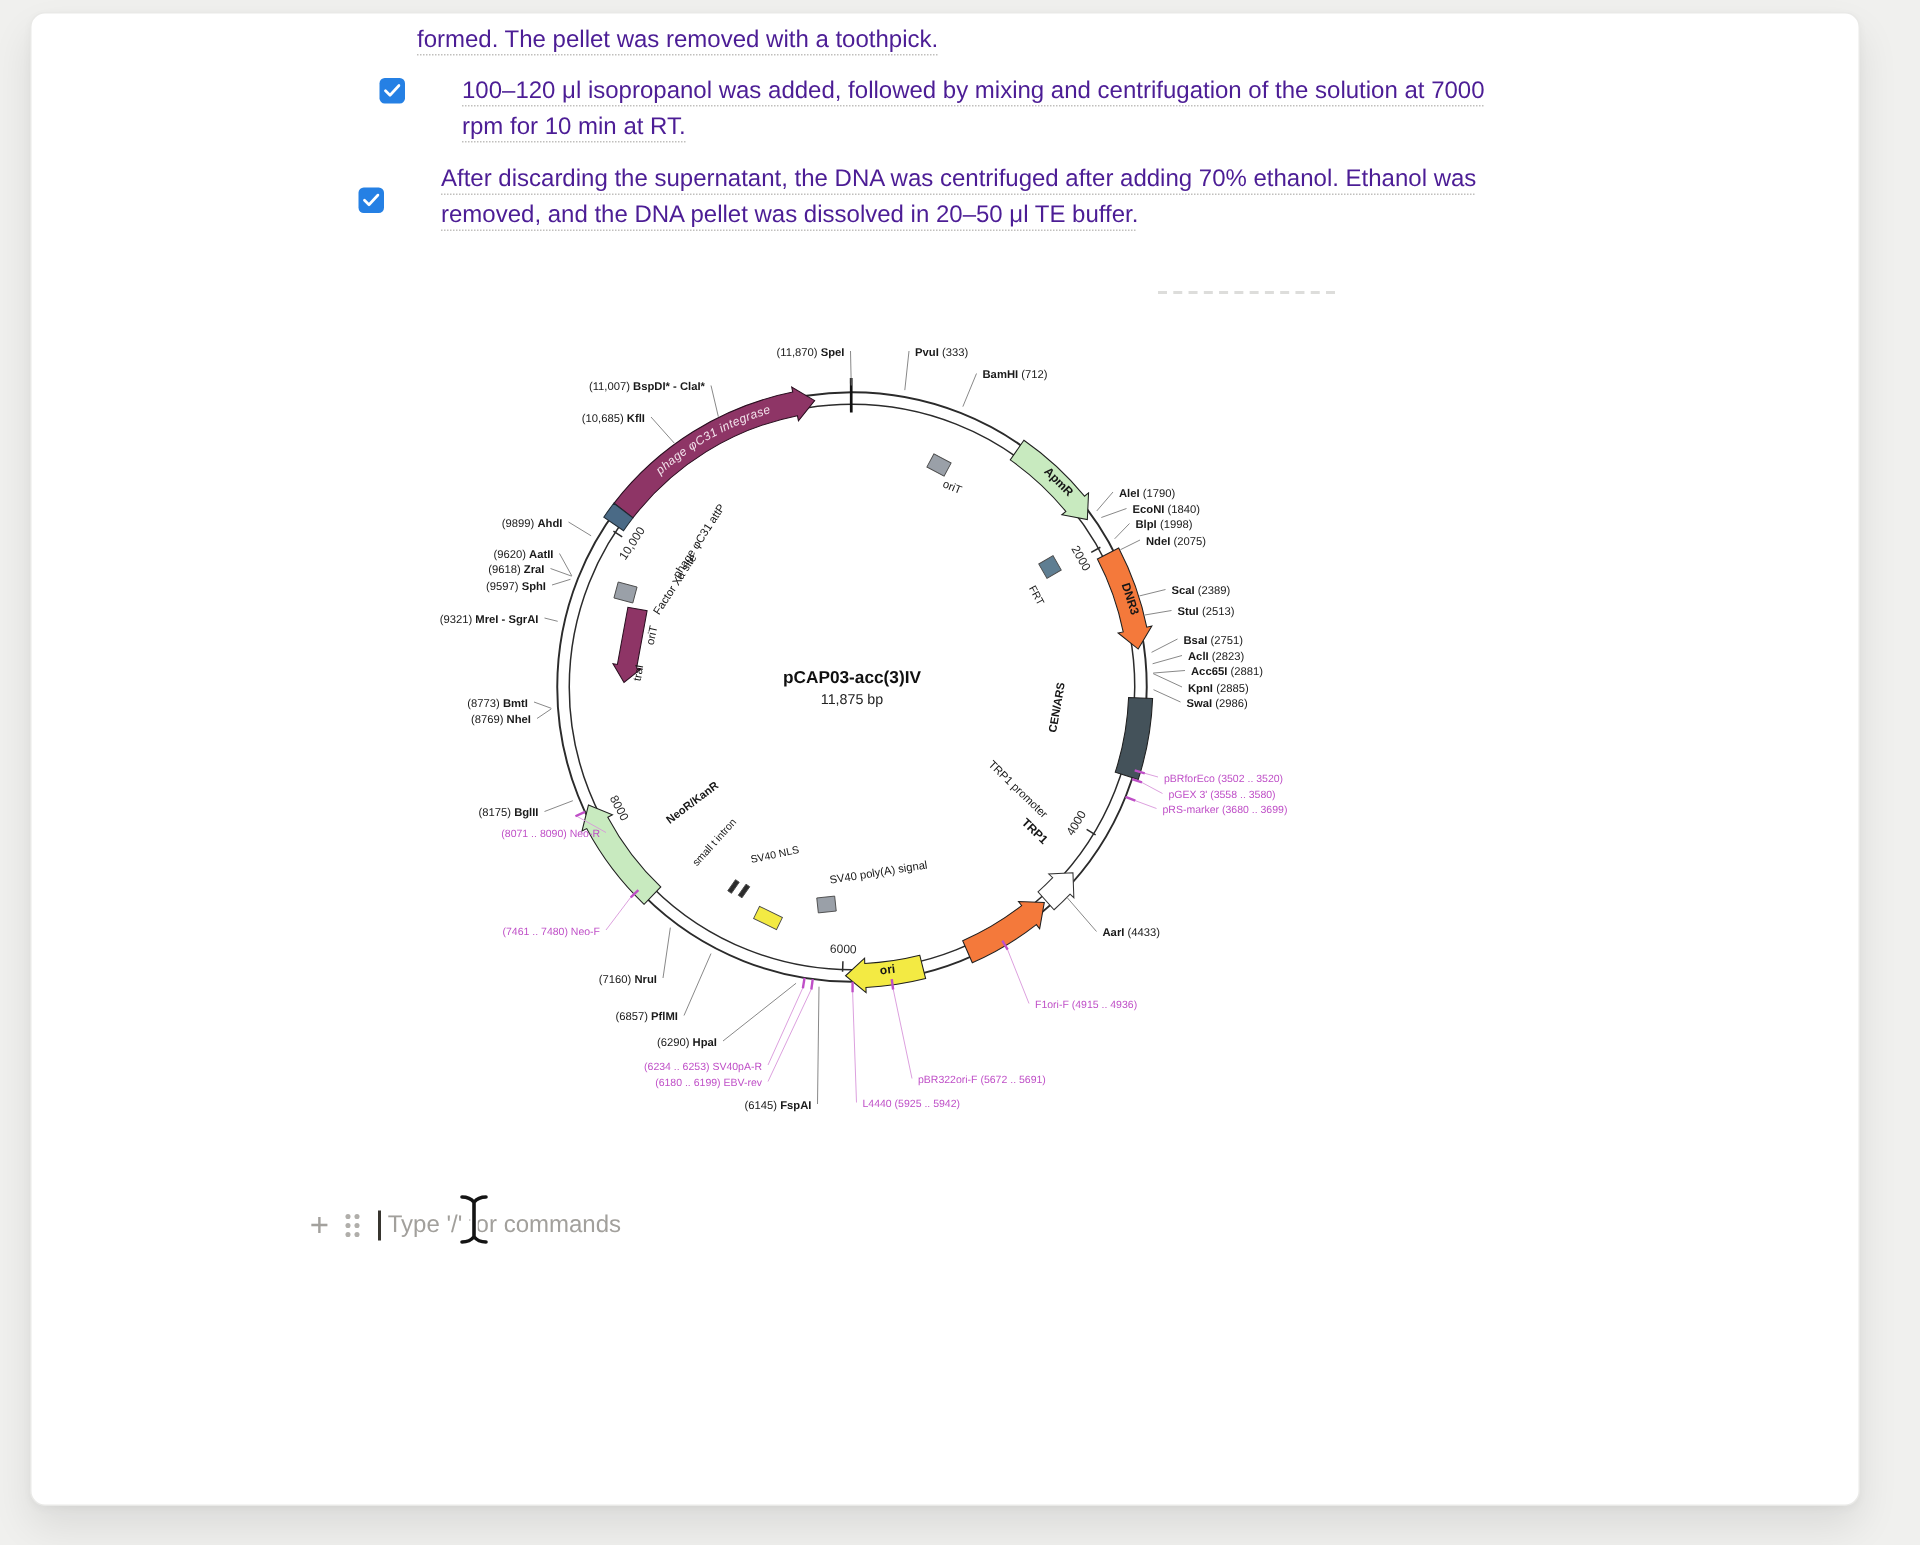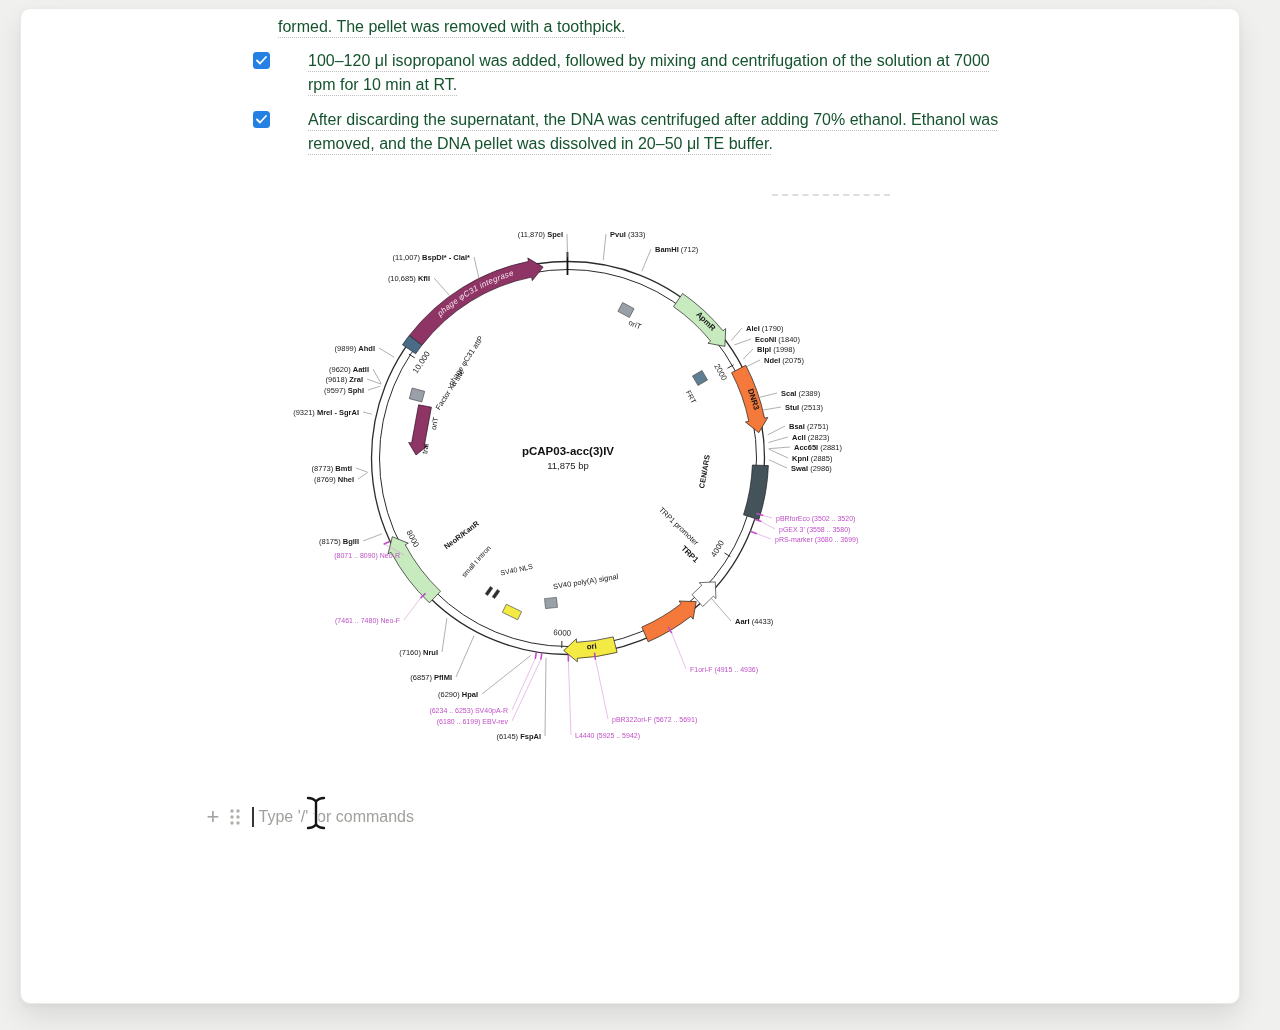--- a/index.html
+++ b/index.html
@@ -7,21 +7,21 @@
     width:1280px;height:1030px;position:relative;overflow:hidden;
     background:#f0f0ee;
     font-family:"Liberation Sans",sans-serif;
   }
   .card{
     position:absolute;left:20px;top:8px;width:1218px;height:994px;
     background:#ffffff;border:1px solid #e9e9e7;border-radius:10px;
     box-shadow:0 14px 28px rgba(0,0,0,.09), 0 2px 6px rgba(0,0,0,.04);
   }
   .ntext{
-    font-size:16px;line-height:24px;color:#14532d;
+    font-size:16px;line-height:24px;color:#4c1d95;
     text-decoration:underline dotted rgba(90,88,82,.38);
     text-decoration-thickness:1px;text-underline-offset:5px;
   }
   .abs{position:absolute;}
   .todo-row{display:flex;align-items:flex-start;gap:9px;}
   .cbx{
     width:17px;height:17px;border-radius:3.5px;background:#2580e4;
     flex:0 0 auto;margin-top:3px;display:flex;align-items:center;justify-content:center;
     cursor:pointer;
   }
@@ -52,21 +52,21 @@
 
 <div class="abs todo-row" style="left:253px;top:49px;">
   <div class="cbx">
     <svg width="11" height="9" viewBox="0 0 11 9">
       <polyline points="1,4.5 4,7.5 10,1" fill="none" stroke="#ffffff" stroke-width="1.8" stroke-linecap="round" stroke-linejoin="round"></polyline>
     </svg>
   </div>
   <div class="ntext todo-text">100–120 μl isopropanol was added, followed by mixing and centrifugation of the solution at 7000 rpm for 10 min at RT.</div>
 </div>
 
-<div class="abs todo-row" style="left:253px;top:108px;">
+<div class="abs todo-row" style="left:239px;top:108px;align-items:center;">
   <div class="cbx">
     <svg width="11" height="9" viewBox="0 0 11 9">
       <polyline points="1,4.5 4,7.5 10,1" fill="none" stroke="#ffffff" stroke-width="1.8" stroke-linecap="round" stroke-linejoin="round"></polyline>
     </svg>
   </div>
   <div class="ntext todo-text">After discarding the supernatant, the DNA was centrifuged after adding 70% ethanol. Ethanol was removed, and the DNA pellet was dissolved in 20–50 μl TE buffer.</div>
 </div>
 
 <div class="abs dashes" style="left:772px;top:194px;width:118px;"></div>
 

